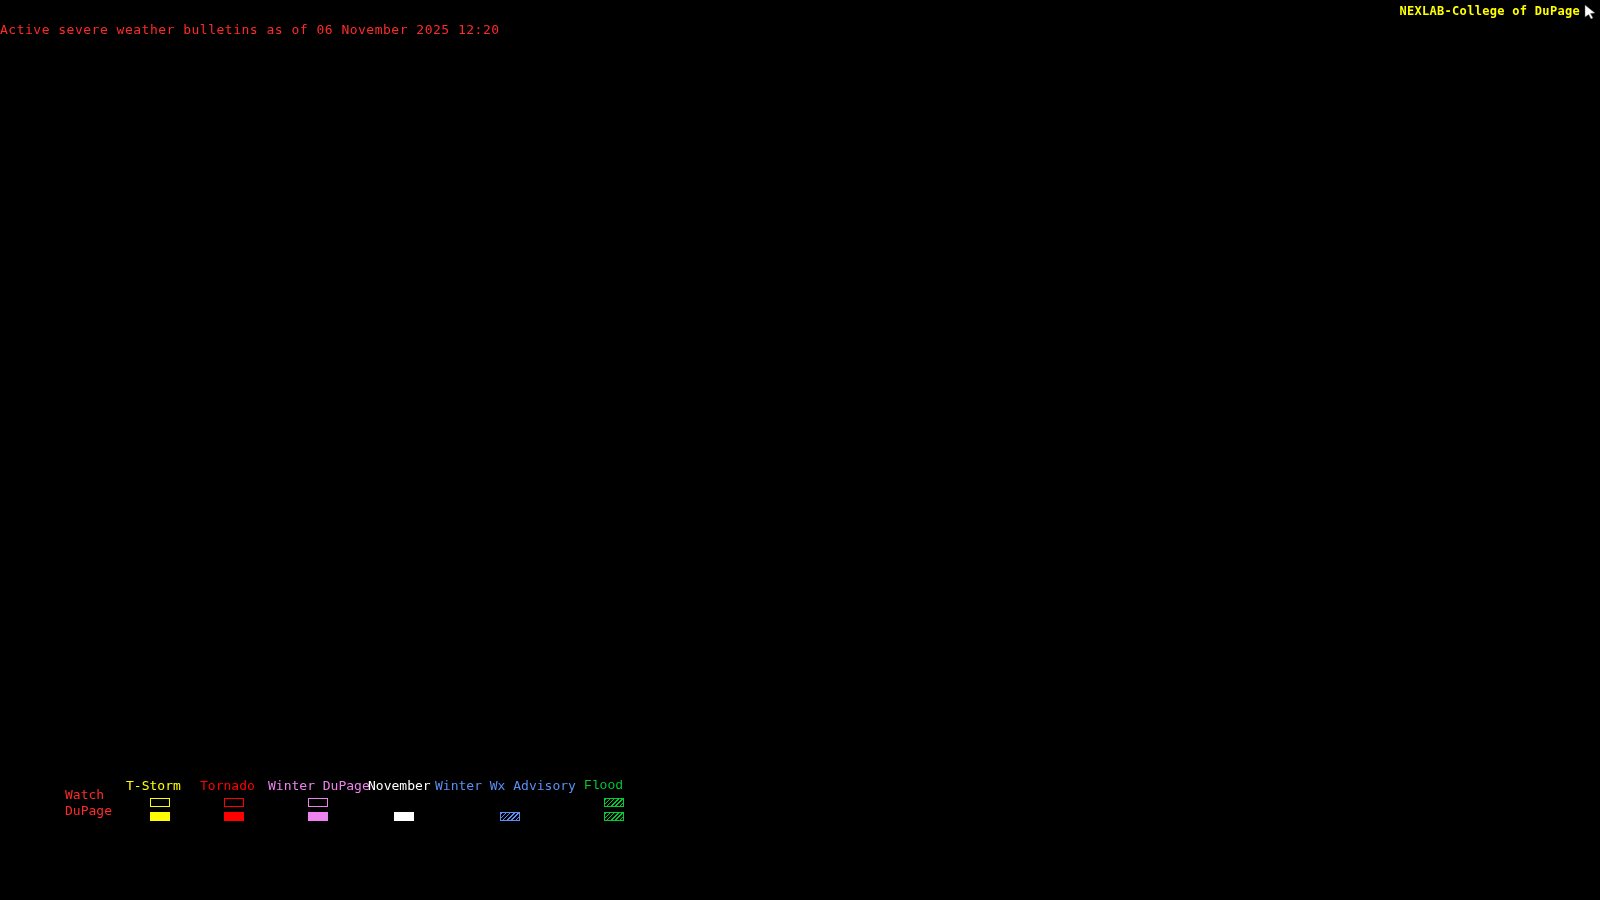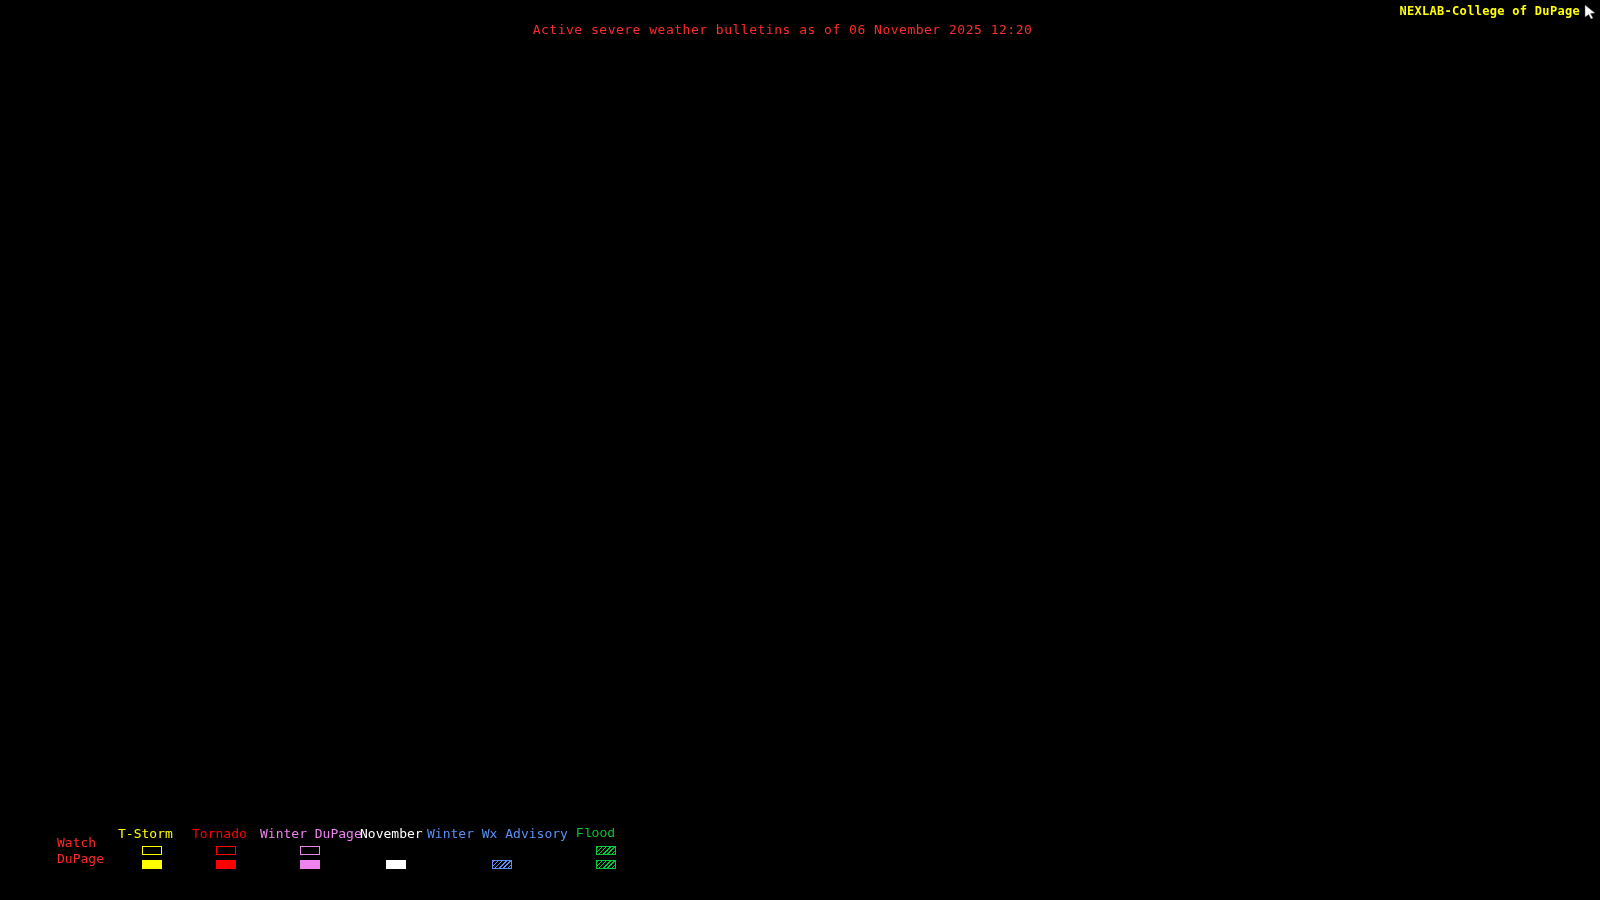--- a/index.html
+++ b/index.html
@@ -2,29 +2,29 @@
 <html><head>
 <meta charset="utf-8">
 <style>
   html,body{margin:0;padding:0;background:#000;}
   #screen{
     position:relative;width:1600px;height:900px;background:#000;overflow:hidden;
     font-family:"DejaVu Sans Mono","Liberation Mono",monospace;
   }
   #map-canvas{position:absolute;inset:0;background:#000;}
   .title{
-    position:absolute;top:22px;left:0;width:1565px;text-align:center;
+    position:absolute;top:22px;left:0;width:1565px;text-align:left;
     font-size:13px;letter-spacing:.5px;color:var(--c,#f33);white-space:pre;
   }
   .brand{
     position:absolute;top:4px;right:4px;display:flex;align-items:flex-start;gap:4px;font-weight:bold;
   }
   .brand-text{font-size:12px;letter-spacing:.3px;color:var(--c,#ff0);white-space:pre;}
   .brand-icon{display:inline-block;line-height:0;margin-top:1px;}
-  .legend{position:absolute;left:0;top:770px;width:720px;height:60px;margin-top:48px;}
+  .legend{position:absolute;left:8px;top:770px;width:720px;height:60px;}
   .row-label{position:absolute;font-size:13px;color:var(--c,#f33);white-space:pre;}
   .legend-col{position:absolute;top:8px;}
   .col-label{font-size:13px;color:var(--c,#fff);white-space:pre;}
   .swatch{width:20px;height:9px;margin:5px auto 0;box-sizing:border-box;}
   .swatch[data-variant="outline"]{border:1px solid var(--c);}
   .swatch[data-variant="filled"]{background:var(--c);}
   .swatch[data-variant="hatched"]{
     border:1px solid var(--c);
     background:repeating-linear-gradient(135deg,var(--c) 0 1px,transparent 1px 3px);
   }

